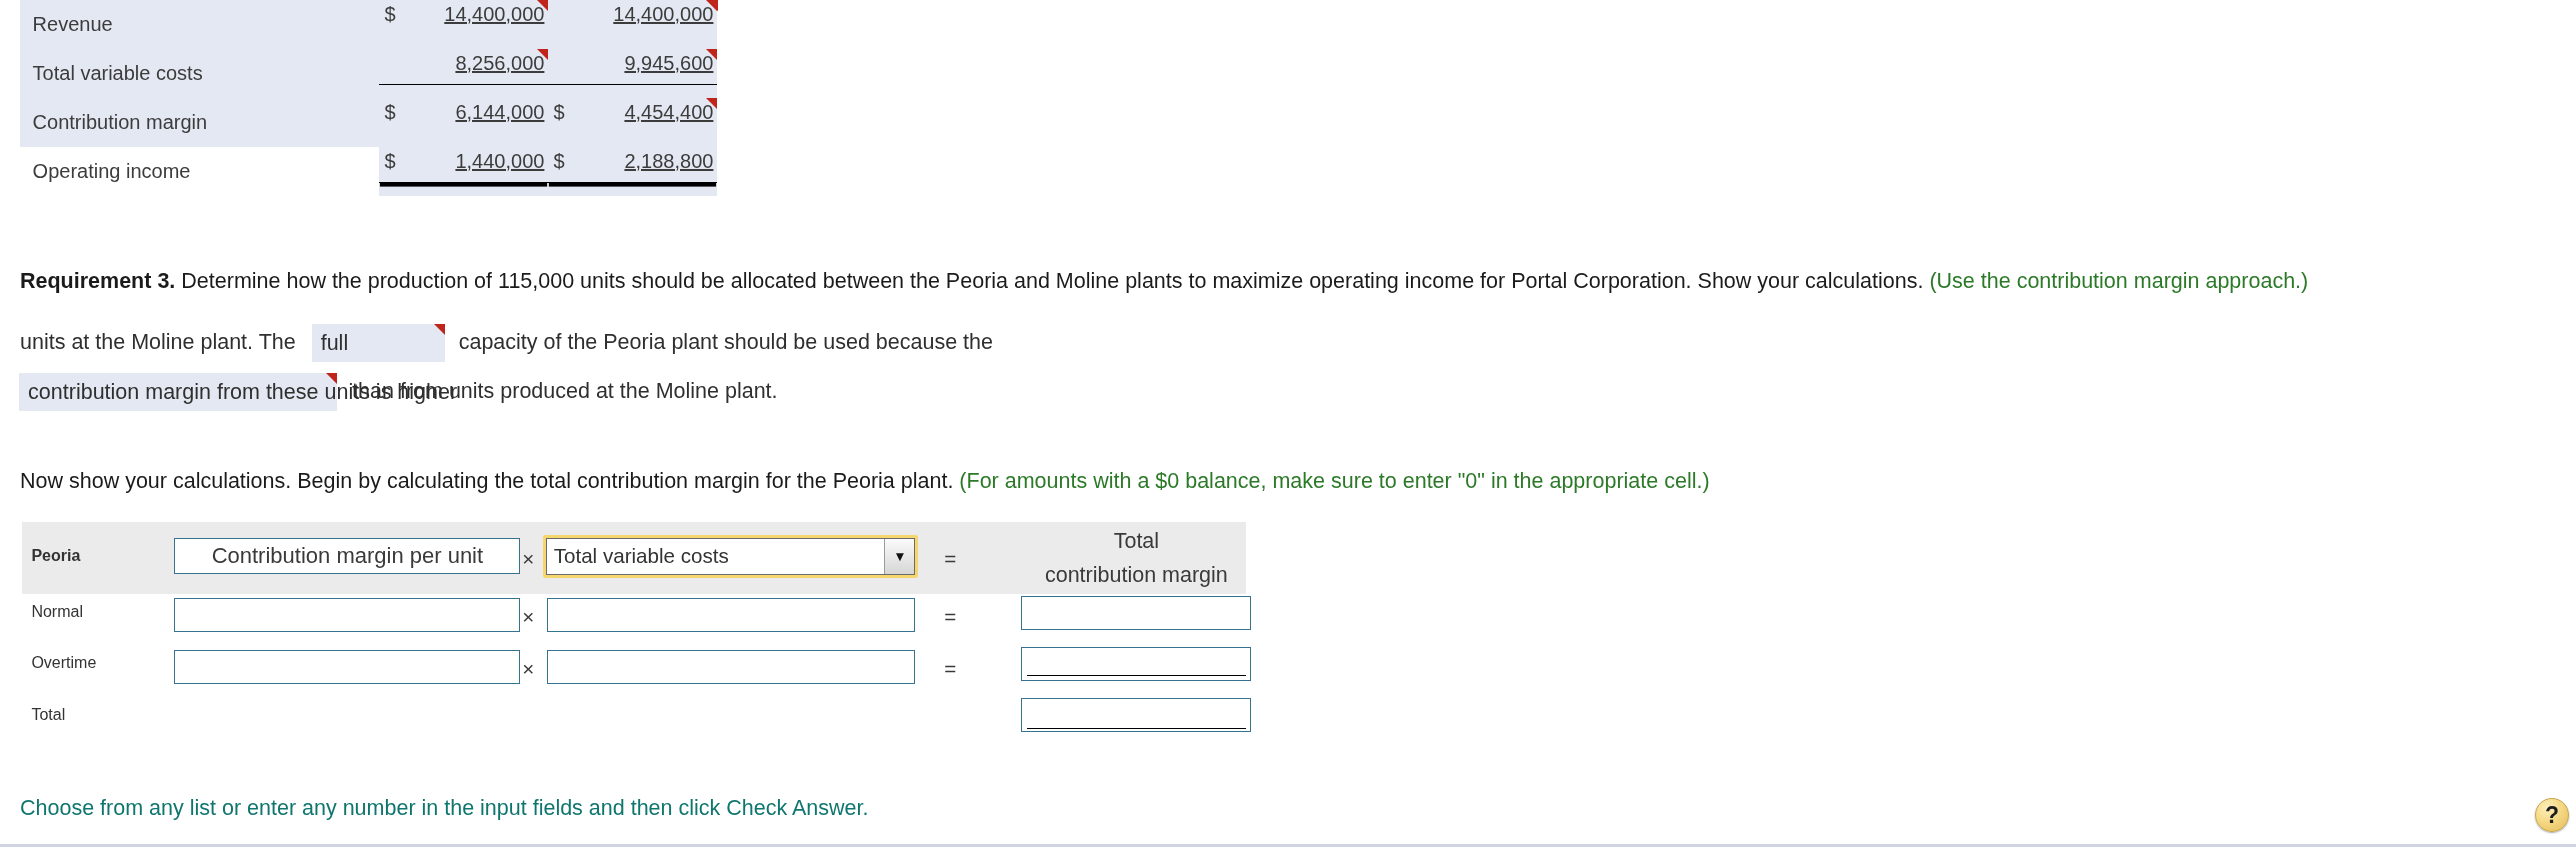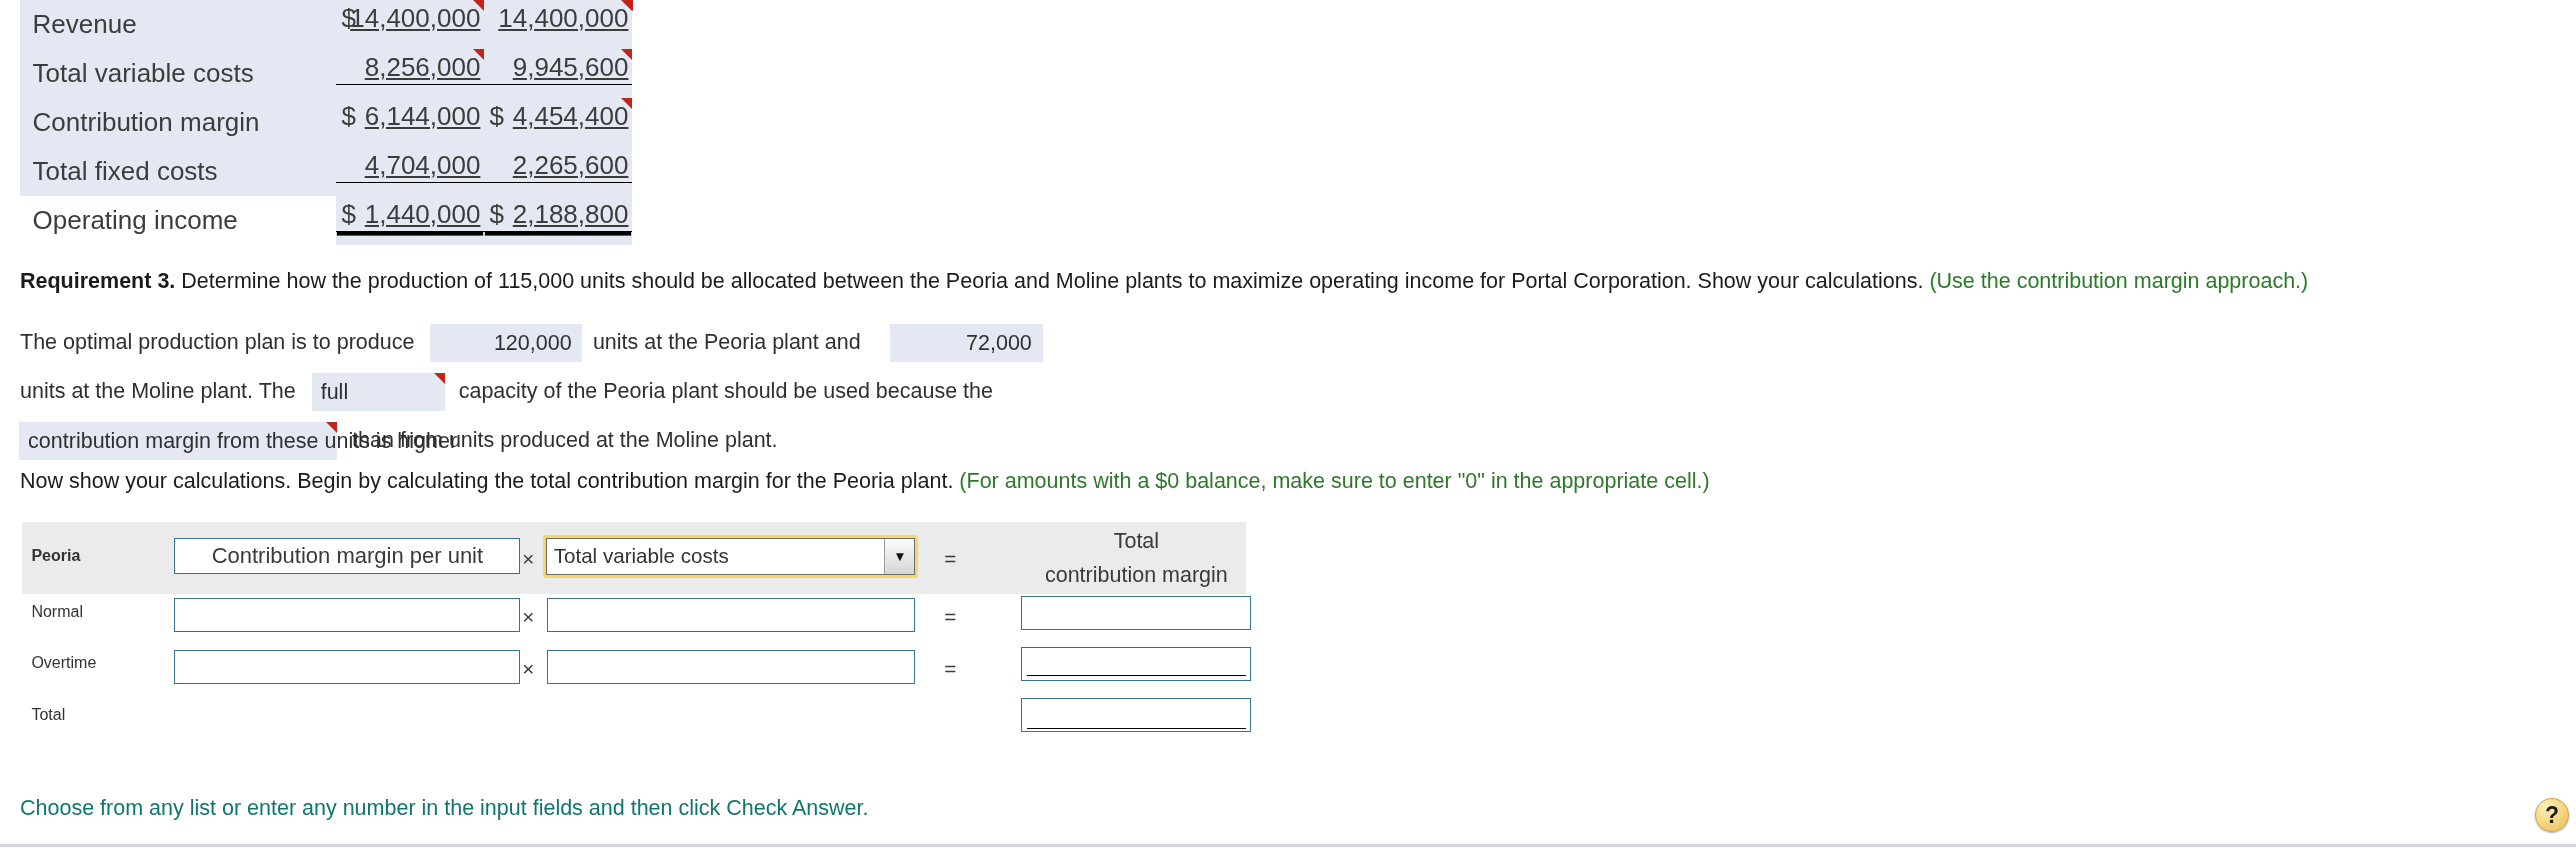--- a/index.html
+++ b/index.html
@@ -16,22 +16,22 @@
     position: relative;
     overflow: hidden;
     -webkit-font-smoothing: antialiased;
   }
 
   
   #income-table {
     position: absolute;
     left: 20px;
     top: 0px;
-    width: 612px;
-    font-size: 26px;
+    width: 697px;
+    font-size: 20px;
   }
   .inc-row {
     display: flex;
     align-items: flex-start;
     height: 49px;
     background: #e3e8f2;
   }
   .inc-row.last { background: transparent; }
   .inc-label {
     width: 359px;
@@ -346,37 +346,20 @@
     </div>
     <div class="inc-num-cell">
       <span class="redtri"></span>
       <div class="inc-num-inner">
         <span class="inc-cur">$</span>
         <span class="inc-val">4,454,400</span>
       </div>
     </div>
   </div>
 
-  <div class="inc-row">
-    <div class="inc-label">
-      <span>Total fixed costs</span>
-    </div>
-    <div class="inc-num-cell ul-single">
-      <div class="inc-num-inner">
-        <span class="inc-cur"></span>
-        <span class="inc-val">4,704,000</span>
-      </div>
-    </div>
-    <div class="inc-num-cell ul-single">
-      <div class="inc-num-inner">
-        <span class="inc-cur"></span>
-        <span class="inc-val">2,265,600</span>
-      </div>
-    </div>
-  </div>
 
   <div class="inc-row last">
     <div class="inc-label">
       <span>Operating income</span>
     </div>
     <div class="inc-num-cell ul-double">
       <div class="inc-num-inner">
         <span class="inc-cur">$</span>
         <span class="inc-val">1,440,000</span>
       </div>
@@ -392,30 +375,20 @@
 </div>
 
 <div class="req-line" id="req3-line">
   <b>Requirement 3.</b>
   <span>Determine how the production of 115,000 units should be allocated between the Peoria and Moline plants to maximize operating income for Portal Corporation. Show your calculations.</span>
   <span class="green">(Use the contribution margin approach.)</span>
 </div>
 
 <div id="fill-para">
 
-  <div class="fp-line">
-    <span>The optimal production plan is to produce</span>
-    <span class="blank num" style="width:152px; margin-left:10px; margin-right:4.5px;">
-      <span>120,000</span>
-    </span>
-    <span>units at the Peoria plant and</span>
-    <span class="blank num" style="width:153px; margin-left:23px;">
-      <span>72,000</span>
-    </span>
-  </div>
 
   <div class="fp-line">
     <span>units at the Moline plant. The</span>
     <span class="blank txt" style="width:133px; margin-left:10px; margin-right:8px;">
       <span>full</span>
       <span class="redtri"></span>
     </span>
     <span>capacity of the Peoria plant should be used because the</span>
   </div>
 

